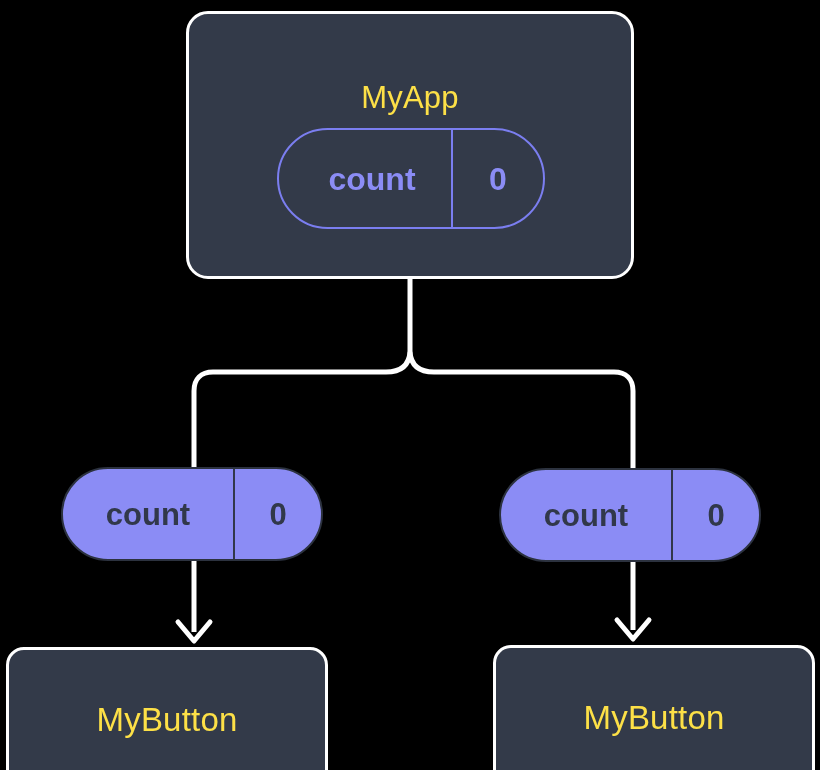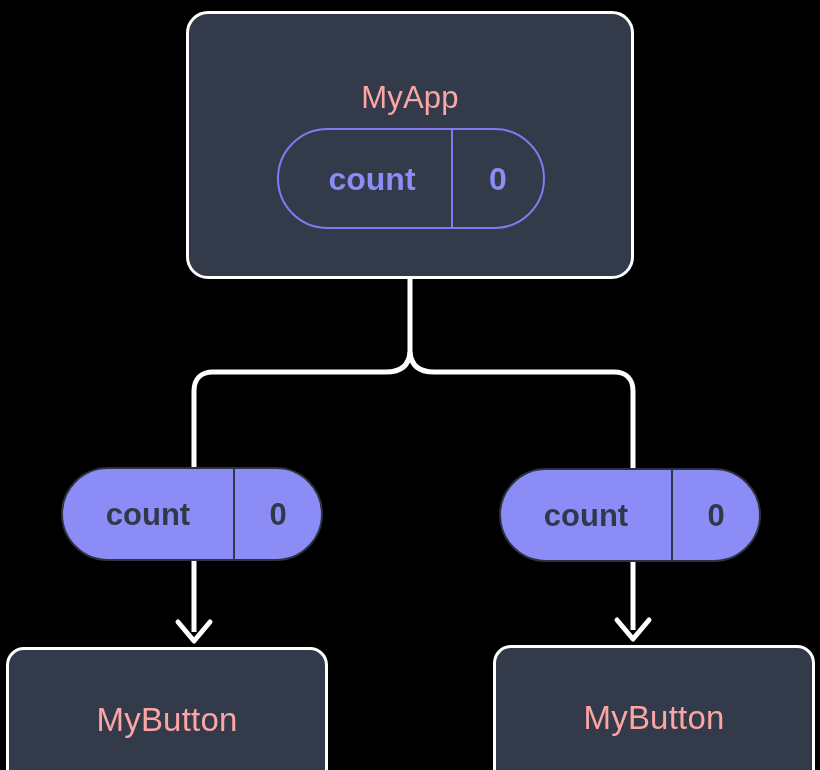--- a/index.html
+++ b/index.html
@@ -37,21 +37,21 @@
   }
   .node-card.leaf {
     width: 322px;
     height: 144px;
     justify-content: center;
   }
   .node-card.leaf-left  { left: 6px;   top: 647px; }
   .node-card.leaf-right { left: 493px; top: 645px; }
 
   .node-title {
-    color: #fca5a5;
+    color: #fde047;
     font-size: 31px;
     letter-spacing: 0.2px;
     line-height: 1;
     white-space: nowrap;
   }
   .node-card.root .node-title { margin-top: 68px; }
   .node-card.leaf .node-title { font-size: 33px; }
 
   
   .pill {

